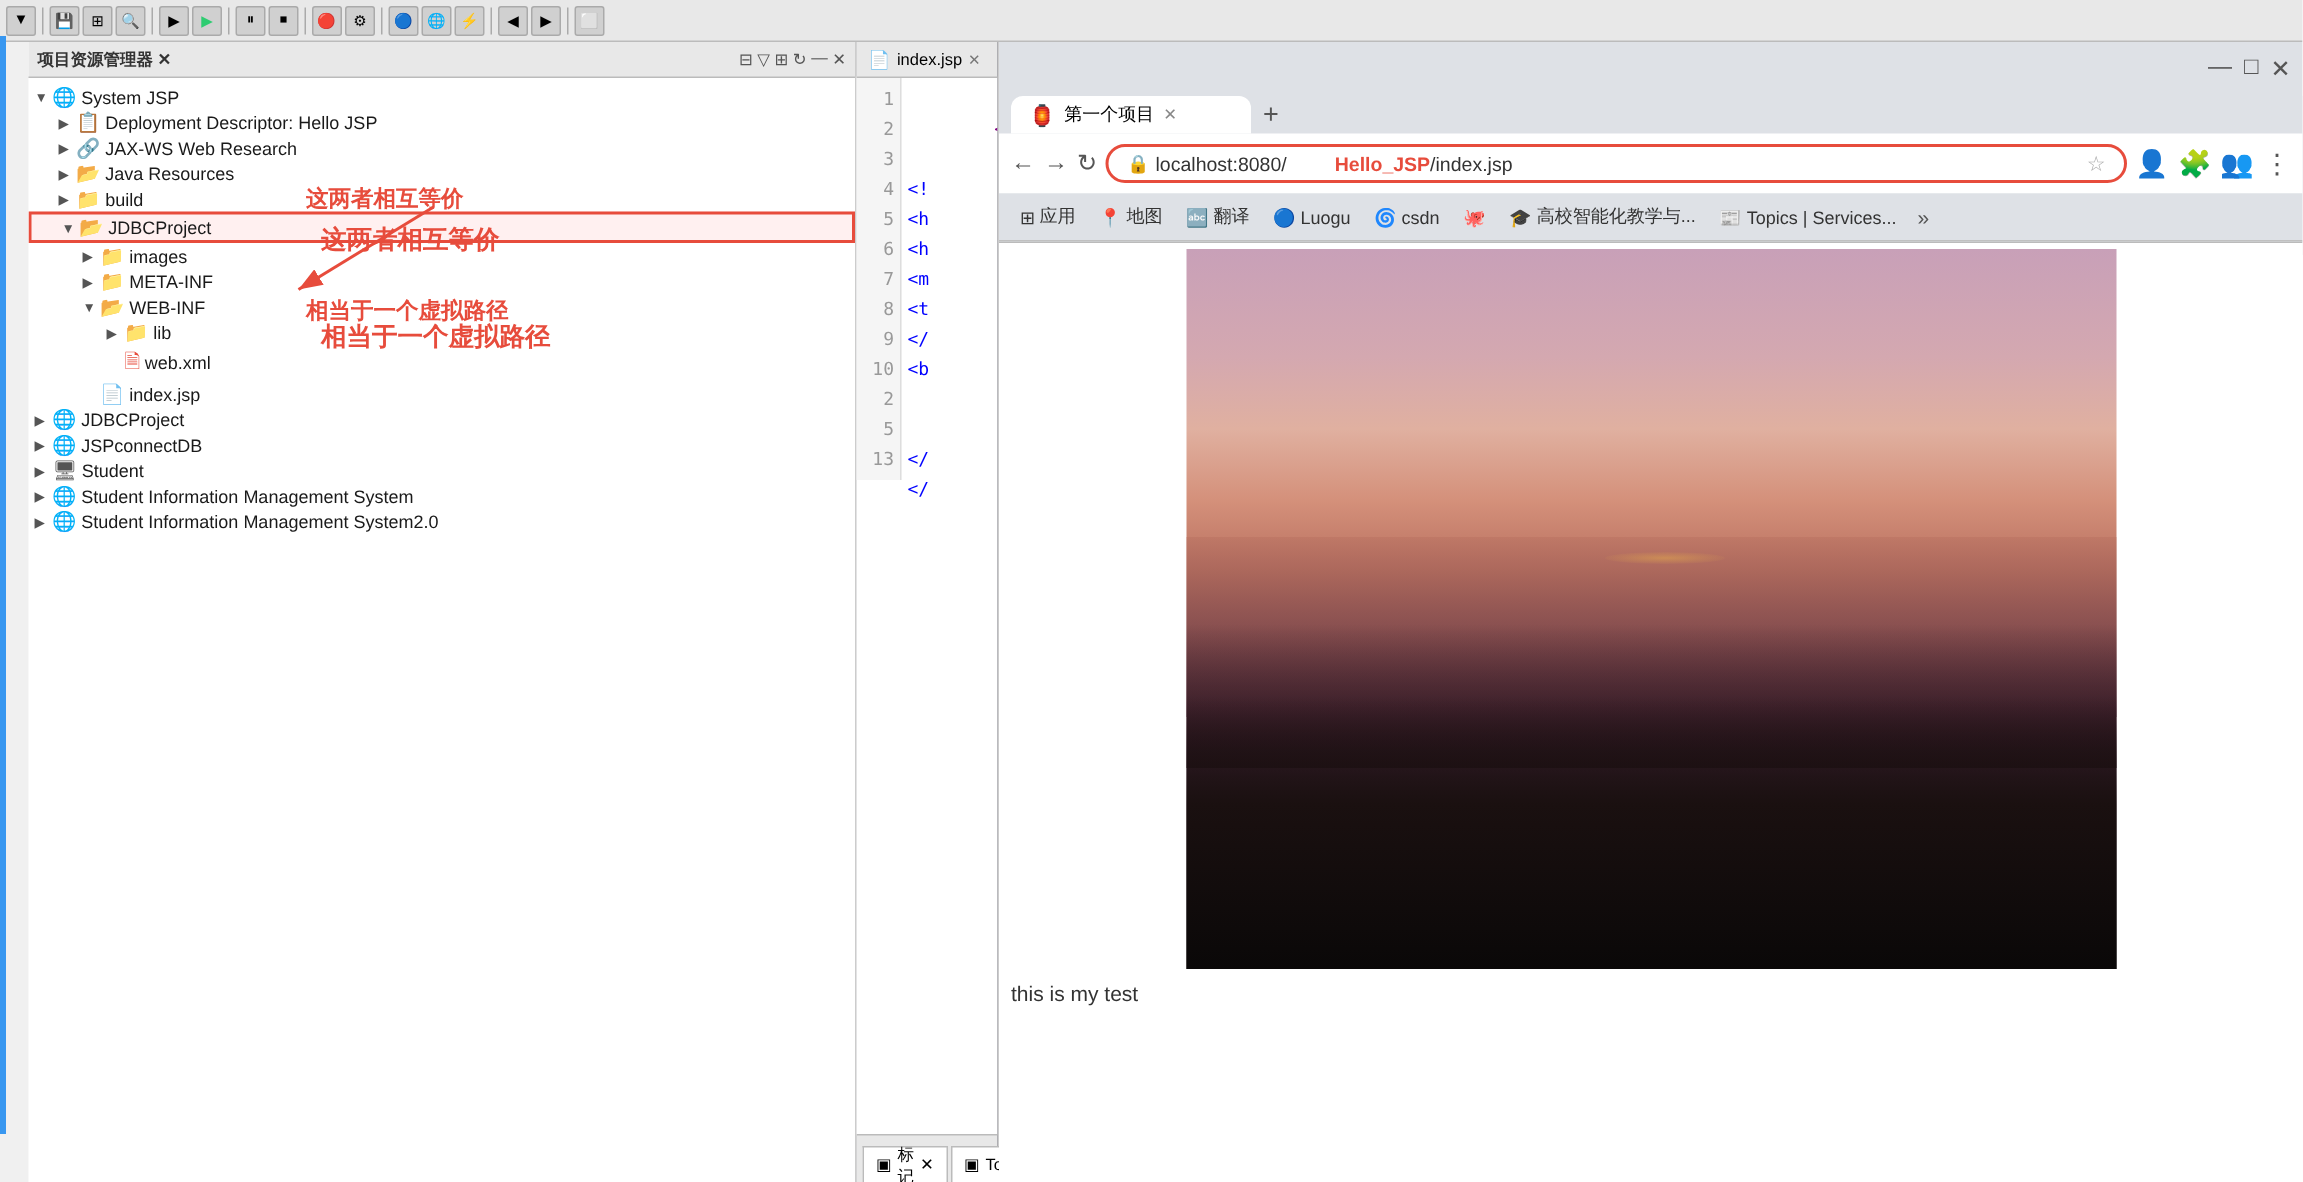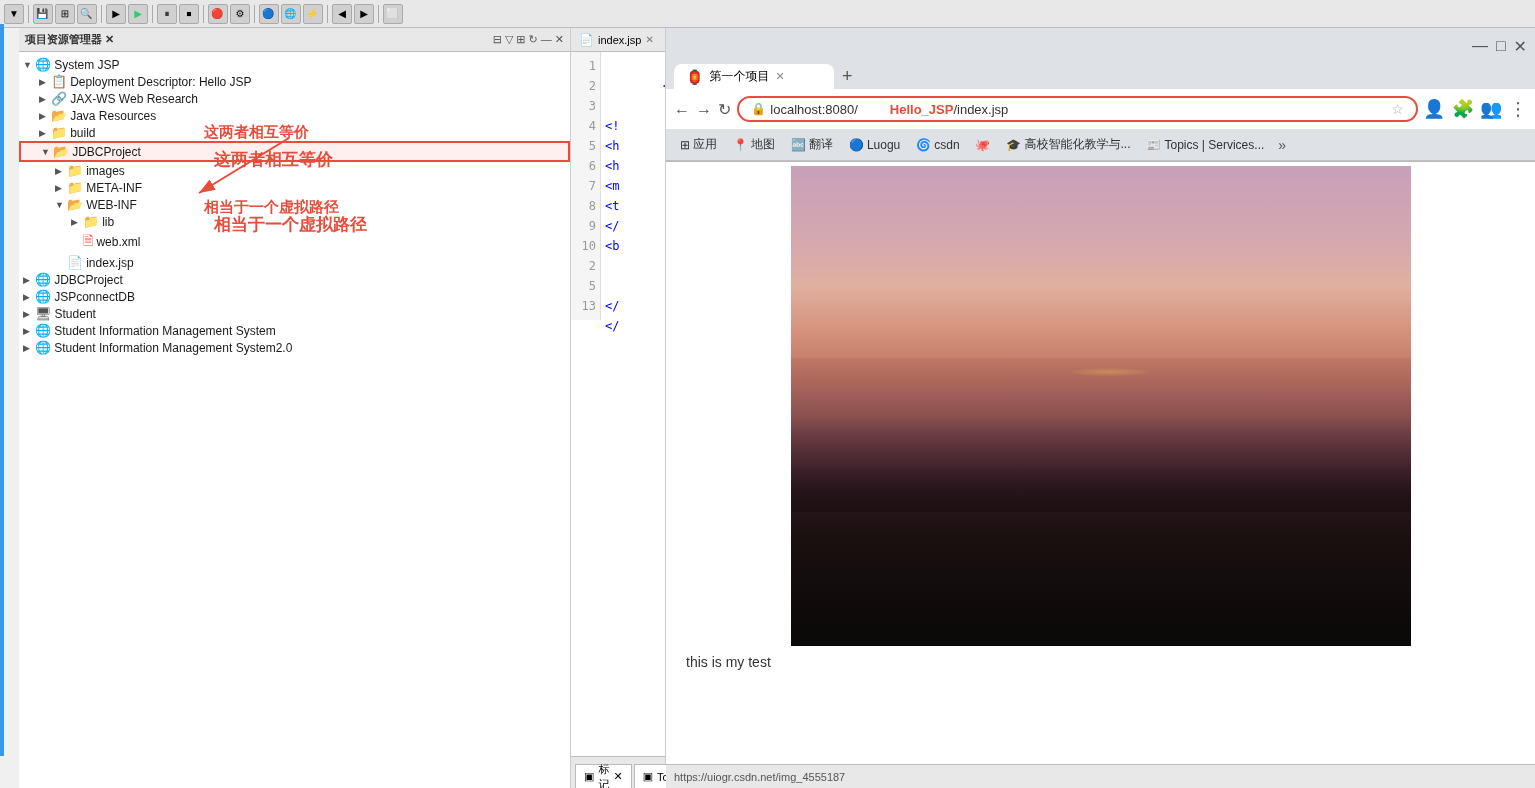--- a/index.html
+++ b/index.html
@@ -263,21 +263,20 @@
         #2a1820 80%,
         #1a1018 90%,
         #100808 100%
       );
       position: relative;
     }
     .page-text {
       padding: 8px 8px;
       font-size: 14px;
       color: #333;
-      margin-left: 12px;
     }
     .status-bar {
       height: 24px;
       background: #e8e8e8;
       border-top: 1px solid #bbb;
       display: flex;
       align-items: center;
       padding: 0 8px;
       font-size: 11px;
       color: #555;
@@ -613,17 +612,14 @@
 
           <div style="position:absolute; top:42%; left:45%; width:80px; height:8px;
             background: radial-gradient(ellipse, rgba(220,160,80,0.6) 0%, transparent 80%);
             border-radius:50%;"></div>
         </div>
       </div>
 
       <div class="page-text">this is my test</div>
     </div>
 
-    <div class="status-bar">
-      <span>https://uiogr.csdn.net/img_4555187</span>
-    </div>
   </div>
 </div>
 
 </body></html>

